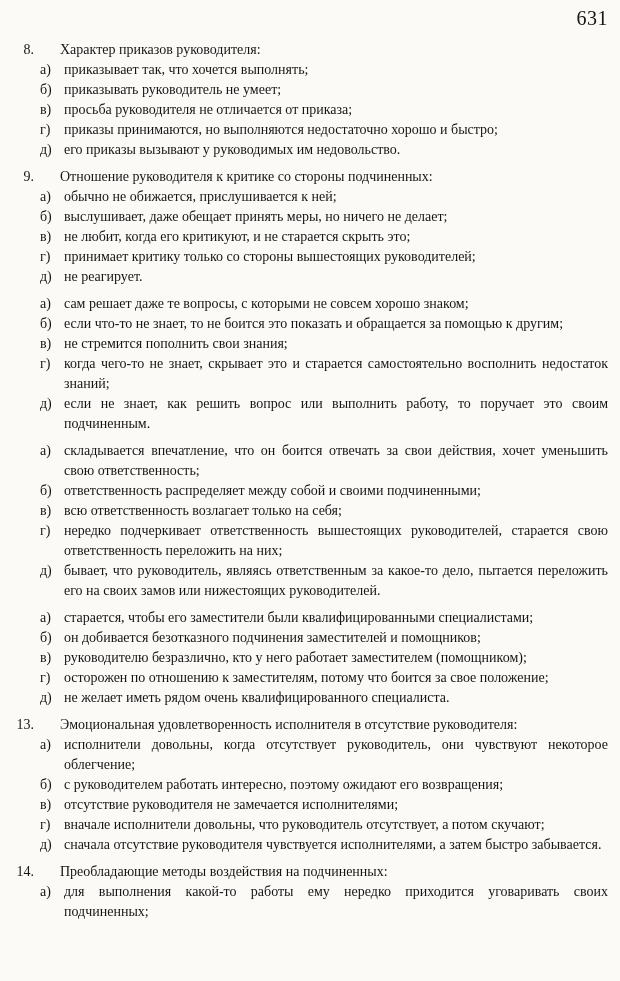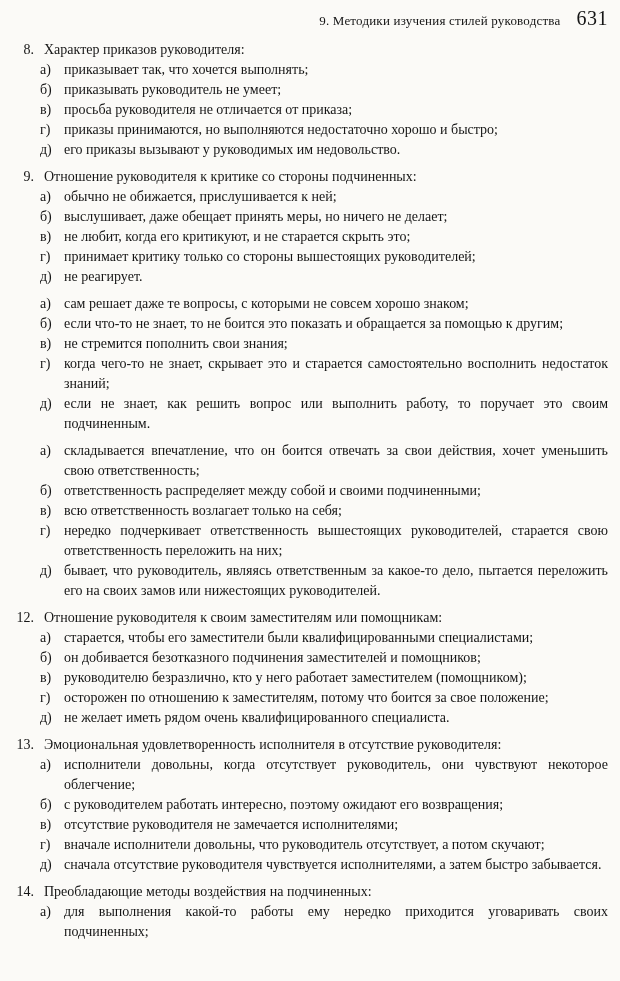--- a/index.html
+++ b/index.html
@@ -23,32 +23,31 @@
     .head-title { font-size: 13px; letter-spacing: 0.2px; }
     .page-number { font-size: 20px; font-weight: normal; letter-spacing: 0.5px; }
 
     .body-text { font-size: 14px; line-height: 20px; }
 
     .question { margin-top: 7px; }
     .question:first-child { margin-top: 0; }
 
     .q-row { display: flex; }
     .q-num { flex: 0 0 26px; text-align: right; }
-    .q-title { margin-left: 10px; flex: 1; }
+    .q-title { margin-left: 26px; flex: 1; }
 
     .opt-row { display: flex; padding-left: 32px; }
     .opt-letter { flex: 0 0 24px; }
     .opt-text { flex: 1; text-align: justify; }
   </style>
 </head>
 <body>
 
 <div class="page">
   <header class="running-head">
-    <span class="head-title">9. Методики изучения стилей руководства</span>
     <span class="page-number">631</span>
   </header>
 
   <main class="body-text" id="questions">
       <section class="question">
         <div class="q-row">
           <span class="q-num">8.</span>
           <span class="q-title">Характер приказов руководителя:</span>
         </div>
         <div class="opt-row">
@@ -136,24 +135,20 @@
         <div class="opt-row">
           <span class="opt-letter">г)</span>
           <span class="opt-text">нередко подчеркивает ответственность вышестоящих руководителей, старается свою ответственность переложить на них;</span>
         </div>
         <div class="opt-row">
           <span class="opt-letter">д)</span>
           <span class="opt-text">бывает, что руководитель, являясь ответственным за какое-то дело, пытается переложить его на своих замов или нижестоящих руководителей.</span>
         </div>
       </section>
       <section class="question">
-        <div class="q-row">
-          <span class="q-num">12.</span>
-          <span class="q-title">Отношение руководителя к своим заместителям или помощникам:</span>
-        </div>
         <div class="opt-row">
           <span class="opt-letter">а)</span>
           <span class="opt-text">старается, чтобы его заместители были квалифицированными специалистами;</span>
         </div>
         <div class="opt-row">
           <span class="opt-letter">б)</span>
           <span class="opt-text">он добивается безотказного подчинения заместителей и помощников;</span>
         </div>
         <div class="opt-row">
           <span class="opt-letter">в)</span>

